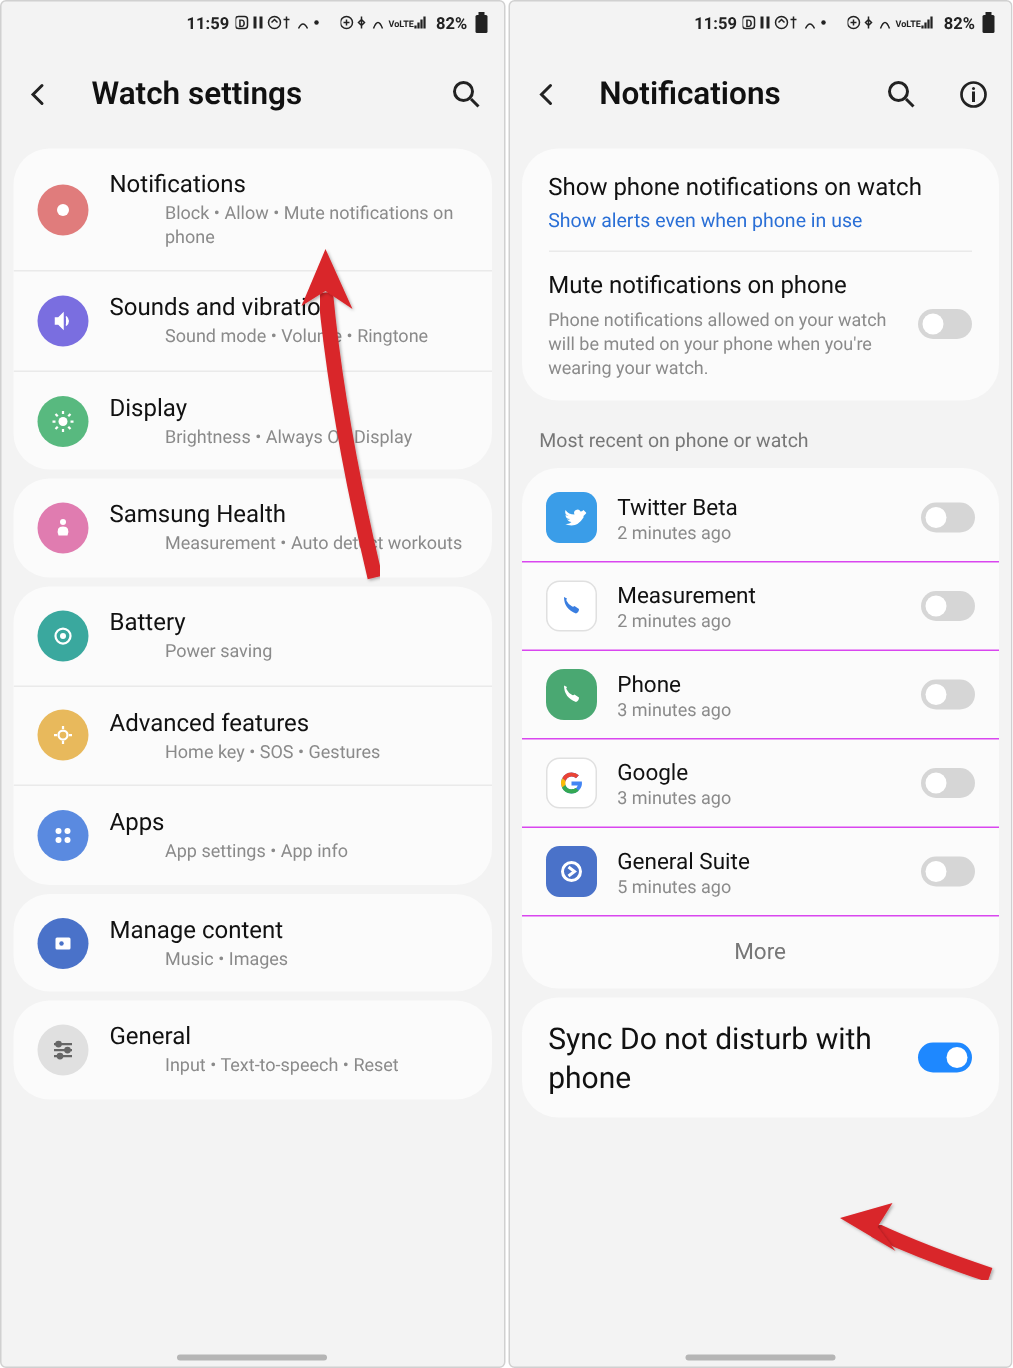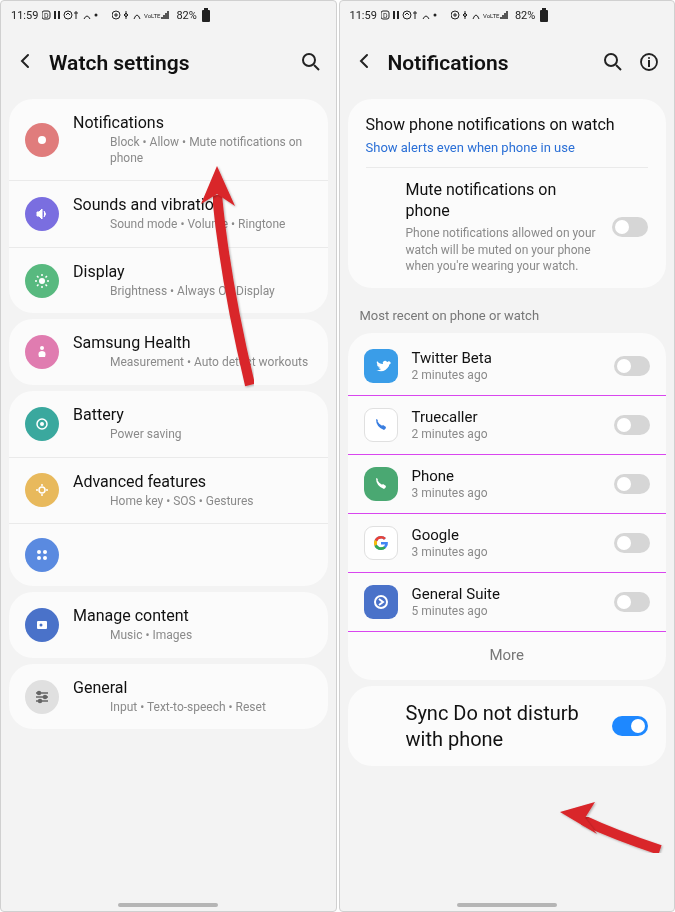--- a/index.html
+++ b/index.html
@@ -1,43 +1,43 @@
 <!DOCTYPE html>
 <html><head>
 <meta charset="utf-8">
 <style>
   * { box-sizing: border-box; margin: 0; padding: 0; font-family: -apple-system, Roboto, "Segoe UI", sans-serif; }
   body { background: #fff; width: 675px; height: 912px; display: flex; position: relative; }
   .pane { width: 50%; height: 100%; background: #f3f3f3; overflow: hidden; position: relative; border: 1px solid #d0d0d0; border-radius: 4px; }
   .pane + .pane { margin-left: 2px; }
 
-  .status-bar { height: 28px; display: flex; justify-content: flex-start; align-items: center; padding: 0 10px; font-size: 11px; font-weight: 400; color: #222; }
+  .status-bar { height: 28px; display: flex; justify-content: flex-end; align-items: center; padding: 0 10px; font-size: 11px; font-weight: 700; color: #222; }
   .status-left, .status-right { display: flex; align-items: center; gap: 4px; }
   .status-left span, .status-right span { display: inline-flex; align-items: center; }
 
-  .header { display: flex; padding: 22px 14px 18px 14px; gap: 14px; }
+  .header { display: flex; align-items: center; padding: 22px 14px 18px 14px; gap: 26px; }
   .back-btn { width: 20px; height: 20px; display: flex; align-items: center; justify-content: center; }
   .title { font-size: 21px; font-weight: 600; color: #111; flex: 1; }
   .header-icon { width: 22px; height: 22px; display: flex; align-items: center; justify-content: center; }
 
   .card { background: #fbfbfb; border-radius: 24px; margin: 6px 8px; overflow: hidden; }
   .row { display: flex; align-items: center; padding: 14px 16px; gap: 14px; border-bottom: 1px solid #eaeaea; }
   .row:last-child { border-bottom: none; }
   .row-icon { width: 34px; height: 34px; border-radius: 50%; flex-shrink: 0; display: flex; align-items: center; justify-content: center; color: #fff; }
   .row-body { flex: 1; min-width: 0; }
   .row-title { font-size: 16px; color: #111; line-height: 1.25; }
   .row-sub { font-size: 12px; color: #8a8a8a; margin-top: 2px; line-height: 1.3; margin-left: 37px; }
 
   .section-label { font-size: 13px; color: #777; padding: 14px 20px 4px 20px; }
 
   .panel { background: #fbfbfb; border-radius: 24px; margin: 6px 8px; padding: 16px 18px; }
   .panel-title { font-size: 16px; color: #111; line-height: 1.3; }
   .panel-link { font-size: 13px; color: #2a6fd6; margin-top: 4px; }
   .panel-sub { font-size: 12px; color: #8a8a8a; margin-top: 4px; line-height: 1.35; }
-  .panel-row { display: flex; align-items: center; gap: 12px; margin-left: 40px; }
+  .panel-row { display: flex; align-items: center; gap: 12px; }
   .panel-text { flex: 1; }
 
   .app-row { display: flex; align-items: center; padding: 12px 16px; gap: 14px; border-bottom: 1px solid #d946ef; }
   .app-row:last-of-type { border-bottom: 1px solid #eaeaea; }
   .app-ic { width: 34px; height: 34px; border-radius: 9px; flex-shrink: 0; display: flex; align-items: center; justify-content: center; color: #fff; font-weight: bold; font-size: 18px; }
   .app-body { flex: 1; }
   .app-name { font-size: 15px; color: #111; }
   .app-time { font-size: 12px; color: #8a8a8a; margin-top: 1px; }
 
   .toggle { width: 36px; height: 20px; border-radius: 10px; background: #d6d6d6; position: relative; flex-shrink: 0; }
@@ -215,20 +215,24 @@
     </div>
     <div class="row">
       <div class="row-icon ic-blue">
           <svg width="18" height="18" viewBox="0 0 18 18">
             <circle cx="6" cy="6" r="2" fill="#fff"></circle>
             <circle cx="12" cy="6" r="2" fill="#fff"></circle>
             <circle cx="6" cy="12" r="2" fill="#fff"></circle>
             <circle cx="12" cy="12" r="2" fill="#fff"></circle>
           </svg>
         </div>
+      <div class="row-body">
+        <div class="row-title">Apps</div>
+        <div class="row-sub">App settings • App info</div>
+      </div>
     </div>
   </div>
 
   <div class="card">
     <div class="row">
       <div class="row-icon ic-dblue">
           <svg width="18" height="18" viewBox="0 0 18 18">
             <rect x="4" y="5" width="10" height="8" rx="1" fill="#fff"></rect>
             <circle cx="8" cy="9" r="1.5" fill="#4a72c9"></circle>
           </svg>
@@ -355,21 +359,21 @@
       </div>
       <div class="toggle"></div>
     </div>
     <div class="app-row">
       <div class="app-ic app-white">
           <svg width="20" height="20" viewBox="0 0 20 20">
             <path d="M5 4 q0 8 8 11 q2-1 2-3 l-3-2 q-1 1-2 0 q-2-1-3-3 q-1-1 0-2 z" fill="#3a7ee0"></path>
           </svg>
         </div>
       <div class="app-body">
-        <div class="app-name">Truecaller</div>
+        <div class="app-name">Measurement</div>
         <div class="app-time">2 minutes ago</div>
       </div>
       <div class="toggle"></div>
     </div>
     <div class="app-row">
       <div class="app-ic app-phone">
           <svg width="20" height="20" viewBox="0 0 20 20">
             <path d="M5 4 q0 8 8 11 q2-1 2-3 l-3-2 q-1 1-2 0 q-2-1-3-3 q-1-1 0-2 z" fill="#fff"></path>
           </svg>
         </div>

